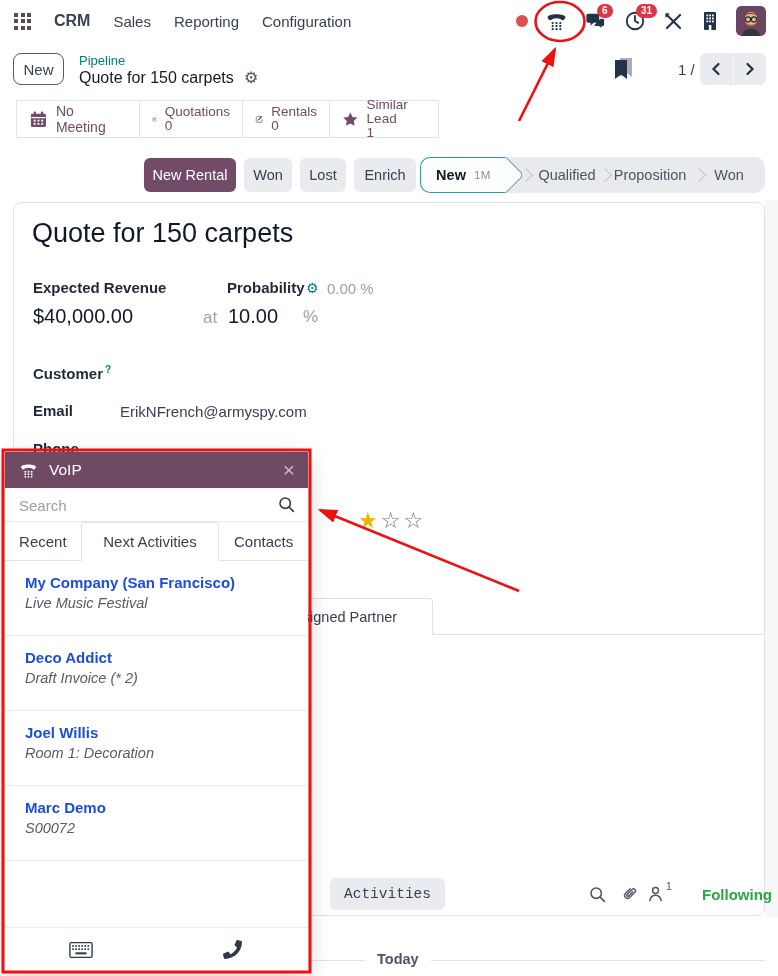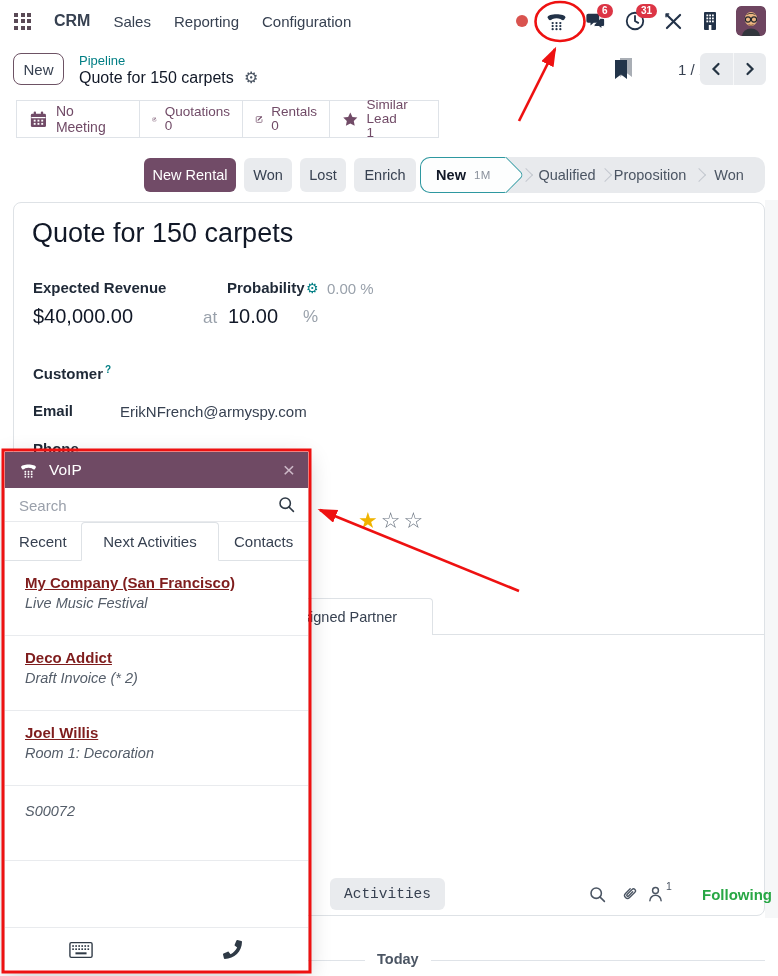--- a/index.html
+++ b/index.html
@@ -84,21 +84,21 @@
   .voip-search input::placeholder { color:#9aa0ab; }
   .voip-search .mag { position:absolute; right:12px; top:7px; color:#2f3a46; cursor:pointer; }
   .voip-tabs { position:absolute; left:0; top:70px; right:0; height:39px; display:flex; border-bottom:1px solid #dee2e6; }
   .voip-tab { display:flex; align-items:center; justify-content:center; font-size:15px; color:#374151; cursor:pointer; }
   .voip-tab.t1 { width:81px; }
   .voip-tab.t2 { width:148px; }
   .voip-tab.t3 { width:95px; }
   .voip-tab.active { background:#fff; border:1px solid #dee2e6; border-bottom:1px solid #fff; border-radius:4px 4px 0 0; margin-bottom:-1px; }
   .voip-list { position:absolute; left:0; top:109px; right:0; }
   .voip-item { height:75px; padding:13px 20px 0; border-bottom:1px solid #e9ebee; cursor:pointer; }
-  .voip-item .nm { font-size:15px; font-weight:600; color:#7f1d1d;text-decoration:underline; }
+  .voip-item .nm { font-size:15px; font-weight:600; color:#1d4ed8; }
   .voip-item .sb2 { font-size:14.5px; font-style:italic; color:#545d69; margin-top:4px; }
   .voip-footer { position:absolute; left:0; bottom:0; right:0; height:44px; border-top:1px solid #e9ebee; display:flex; }
   .voip-footer .half { flex:1; display:flex; align-items:center; justify-content:center; color:#2f3a46; cursor:pointer; }
 
   
   .annotations { position:absolute; left:0; top:0; width:778px; height:976px; z-index:50; pointer-events:none; }
 </style>
 </head>
 <body>
 
@@ -364,20 +364,21 @@
       </div>
       <div class="voip-item">
         <div class="nm">Deco Addict</div>
         <div class="sb2">Draft Invoice (* 2)</div>
       </div>
       <div class="voip-item">
         <div class="nm">Joel Willis</div>
         <div class="sb2">Room 1: Decoration</div>
       </div>
       <div class="voip-item">
+        <div class="nm">Marc Demo</div>
         <div class="sb2">S00072</div>
       </div>
     </div>
     <div class="voip-footer">
       <span class="half">
         <svg width="24" height="18" viewBox="0 0 26 18" fill="none" stroke="#2f3a46" stroke-width="1.5">
             <rect x="1" y="1" width="24" height="16" rx="1.5"></rect>
             <g fill="#2f3a46" stroke="none">
               <rect x="3.5" y="3.8" width="1.8" height="1.8"></rect>
               <rect x="6.8" y="3.8" width="1.8" height="1.8"></rect>

